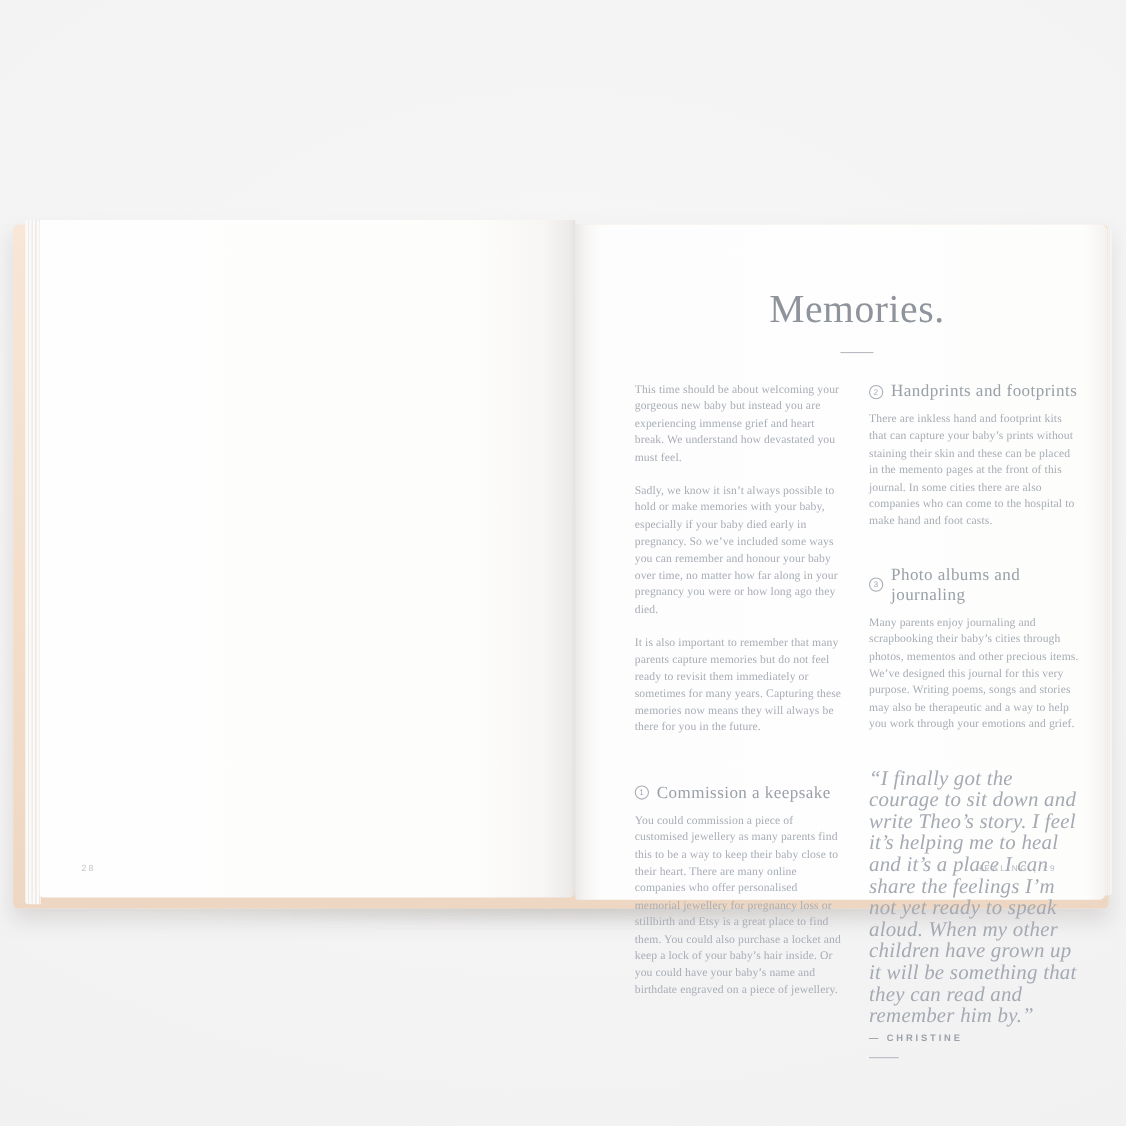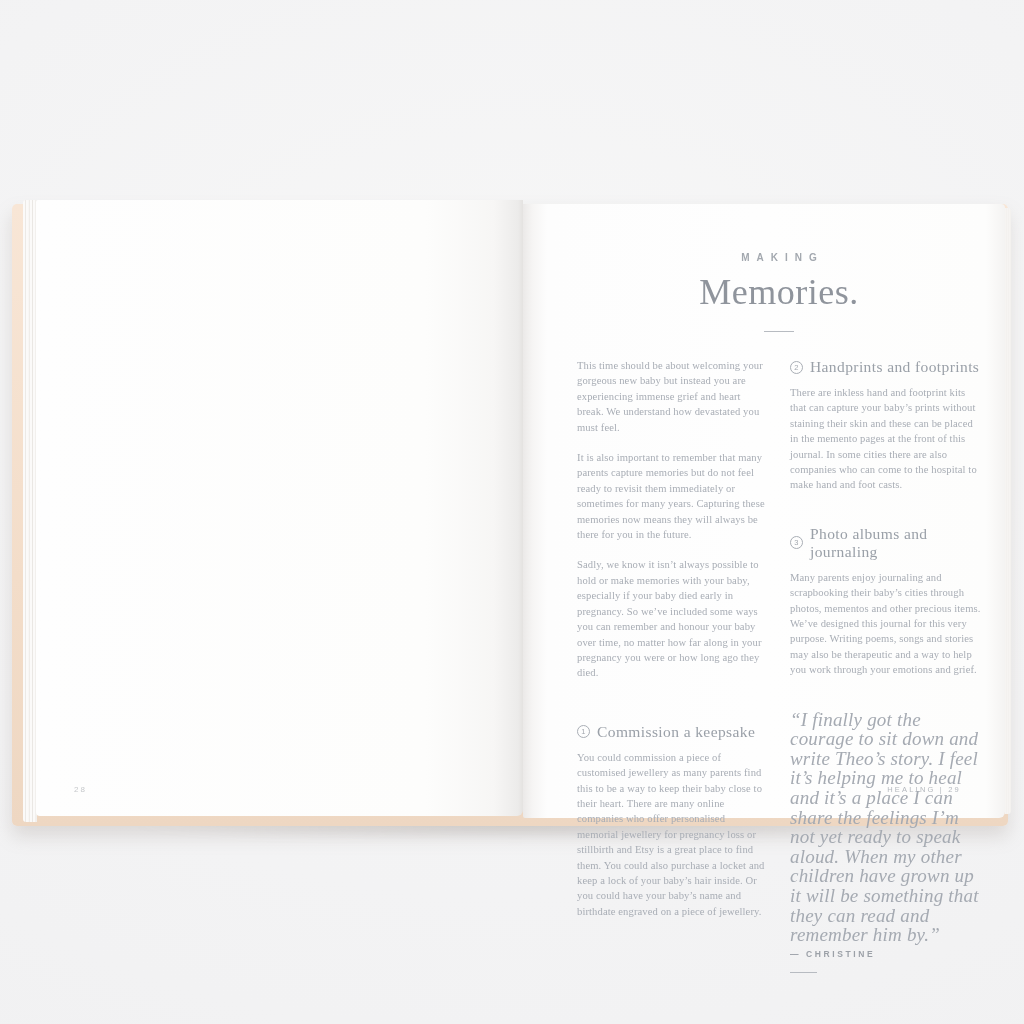--- a/index.html
+++ b/index.html
@@ -113,32 +113,31 @@
   <div class="cover"></div>
   <div class="page-stack-left"></div>
 
   <div class="page-left">
     <span class="left-page-number">28</span>
   </div>
 
   <div class="page-right">
     <div class="rp-content">
 
-      <div class="kicker">MAKING</div>
 
       <h1 class="page-title">Memories.</h1>
 
       <div class="title-rule"></div>
 
       <div class="columns">
 
         <div class="col">
           <p>This time should be about welcoming your gorgeous new baby but instead you are experiencing immense grief and heart break. We understand how devastated you must feel.</p>
+          <p>Sadly, we know it isn’t always possible to hold or make memories with your baby, especially if your baby died early in pregnancy. So we’ve included some ways you can remember and honour your baby over time, no matter how far along in your pregnancy you were or how long ago they died.</p>
           <p>It is also important to remember that many parents capture memories but do not feel ready to revisit them immediately or sometimes for many years. Capturing these memories now means they will always be there for you in the future.</p>
-          <p>Sadly, we know it isn’t always possible to hold or make memories with your baby, especially if your baby died early in pregnancy. So we’ve included some ways you can remember and honour your baby over time, no matter how far along in your pregnancy you were or how long ago they died.</p>
 
           <div class="spacer-lg"></div>
 
           <div class="section-heading">
             <span class="circ">
                 <span>1</span>
               </span>
             <span>Commission a keepsake</span>
           </div>
           <p>You could commission a piece of customised jewellery as many parents find this to be a way to keep their baby close to their heart. There are many online companies who offer personalised memorial jewellery for pregnancy loss or stillbirth and Etsy is a great place to find them. You could also purchase a locket and keep a lock of your baby’s hair inside. Or you could have your baby’s name and birthdate engraved on a piece of jewellery.</p>

